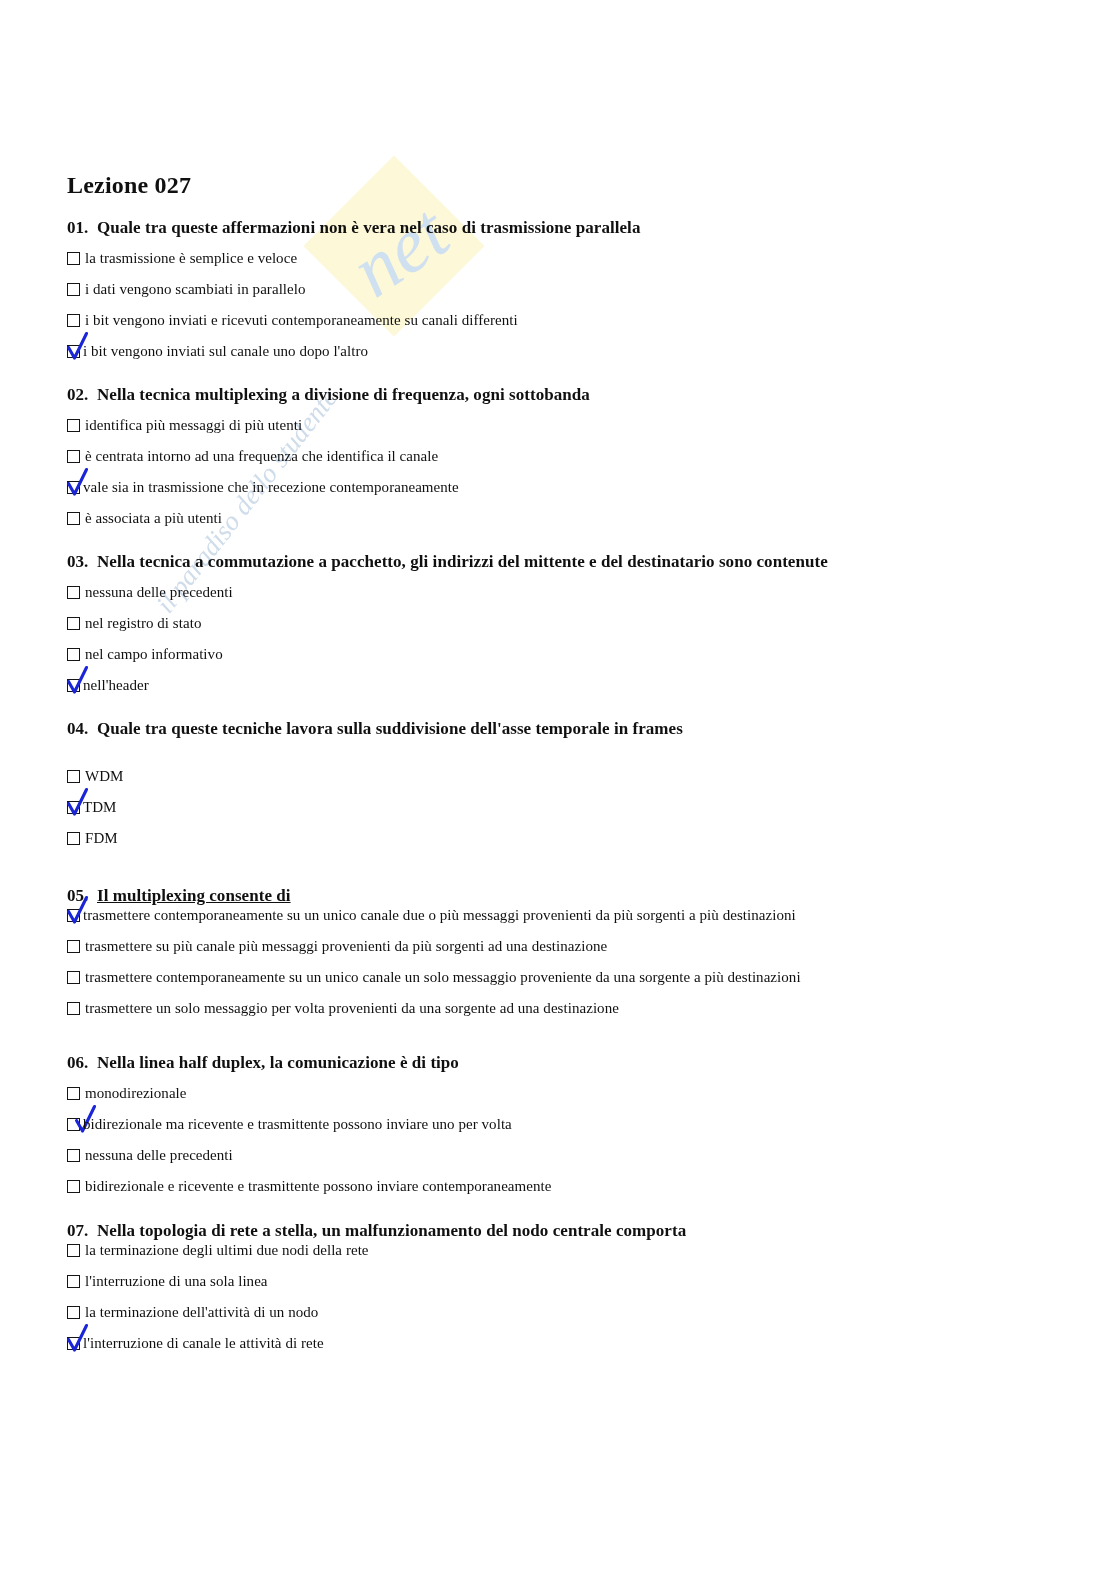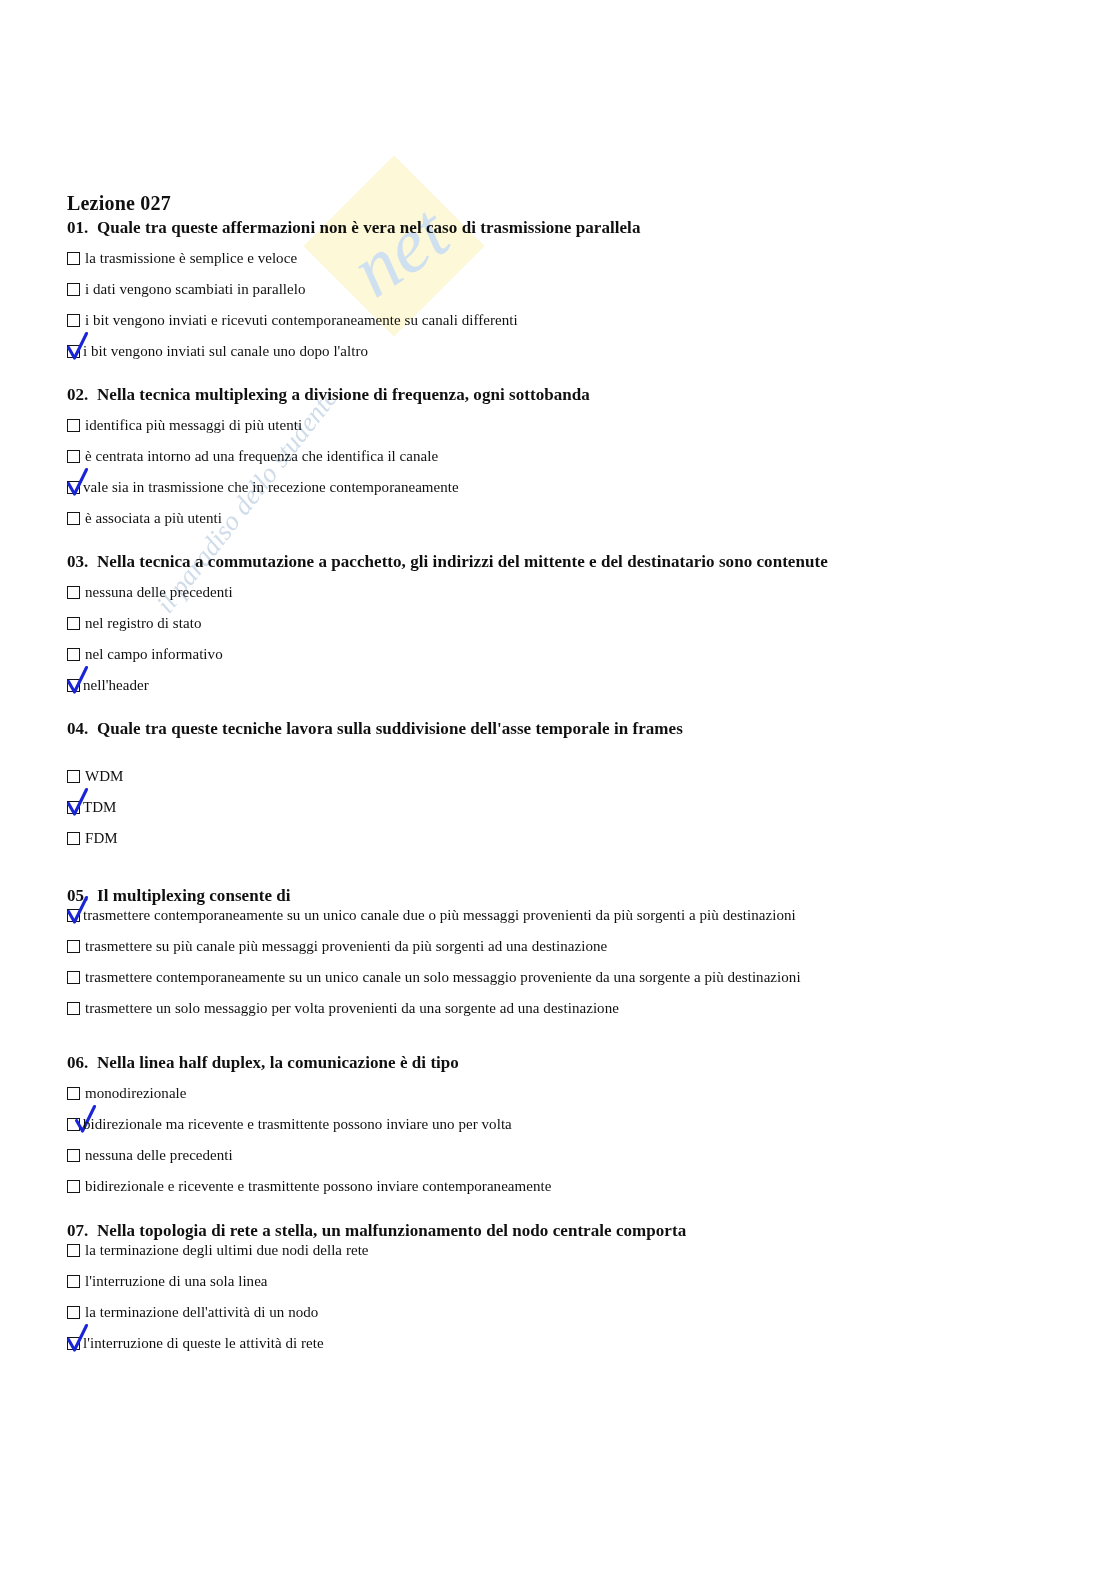--- a/index.html
+++ b/index.html
@@ -73,22 +73,22 @@
   
   #content {
     position: absolute;
     left: 0; top: 0;
     width: 1116px;
     z-index: 2;
   }
   .page-title {
     position: absolute;
     left: 67px;
-    top: 192px;
-    font-size: 20px;
+    top: 172px;
+    font-size: 24px;
     font-weight: 700;
     letter-spacing: 0.2px;
   }
   .question-block { position: absolute; left: 67px; }
   .q-head {
     font-size: 17px;
     font-weight: 700;
     white-space: nowrap;
     letter-spacing: 0.05px;
   }
@@ -224,21 +224,21 @@
               <path d="M2.5 16.5 L8.5 27 L20.5 2.5" fill="none" stroke="#1a25d8" stroke-width="3.1" stroke-linecap="round" stroke-linejoin="round"></path>
             </svg>
             <span class="opt-label nudge">TDM</span>
           </div>
           <div class="option-row">
             <span class="cbox"></span>
             <span class="opt-label">FDM</span>
           </div>
         </div>
       </div>
-      <div class="question-block" style="top: 886px;">
+      <div class="question-block" style="top: 886px; text-decoration: underline;">
         <div class="q-head"><span class="q-num">05.</span><span>Il multiplexing consente di</span></div>
         <div style="">
           <div class="option-row">
             <span class="cbox"></span>
             <svg class="tick" viewBox="0 0 28 30">
               <path d="M2.5 16.5 L8.5 27 L20.5 2.5" fill="none" stroke="#1a25d8" stroke-width="3.1" stroke-linecap="round" stroke-linejoin="round"></path>
             </svg>
             <span class="opt-label nudge">trasmettere contemporaneamente su un unico canale due o più messaggi provenienti da più sorgenti a più destinazioni</span>
           </div>
           <div class="option-row">
@@ -292,18 +292,18 @@
           </div>
           <div class="option-row">
             <span class="cbox"></span>
             <span class="opt-label">la terminazione dell'attività di un nodo</span>
           </div>
           <div class="option-row">
             <span class="cbox"></span>
             <svg class="tick" viewBox="0 0 28 30">
               <path d="M2.5 16.5 L8.5 27 L20.5 2.5" fill="none" stroke="#1a25d8" stroke-width="3.1" stroke-linecap="round" stroke-linejoin="round"></path>
             </svg>
-            <span class="opt-label nudge">l'interruzione di queste le attività di rete</span>
+            <span class="opt-label nudge">l'interruzione di canale le attività di rete</span>
           </div>
         </div>
       </div>
     </div>
 </div>
 
 </body></html>

